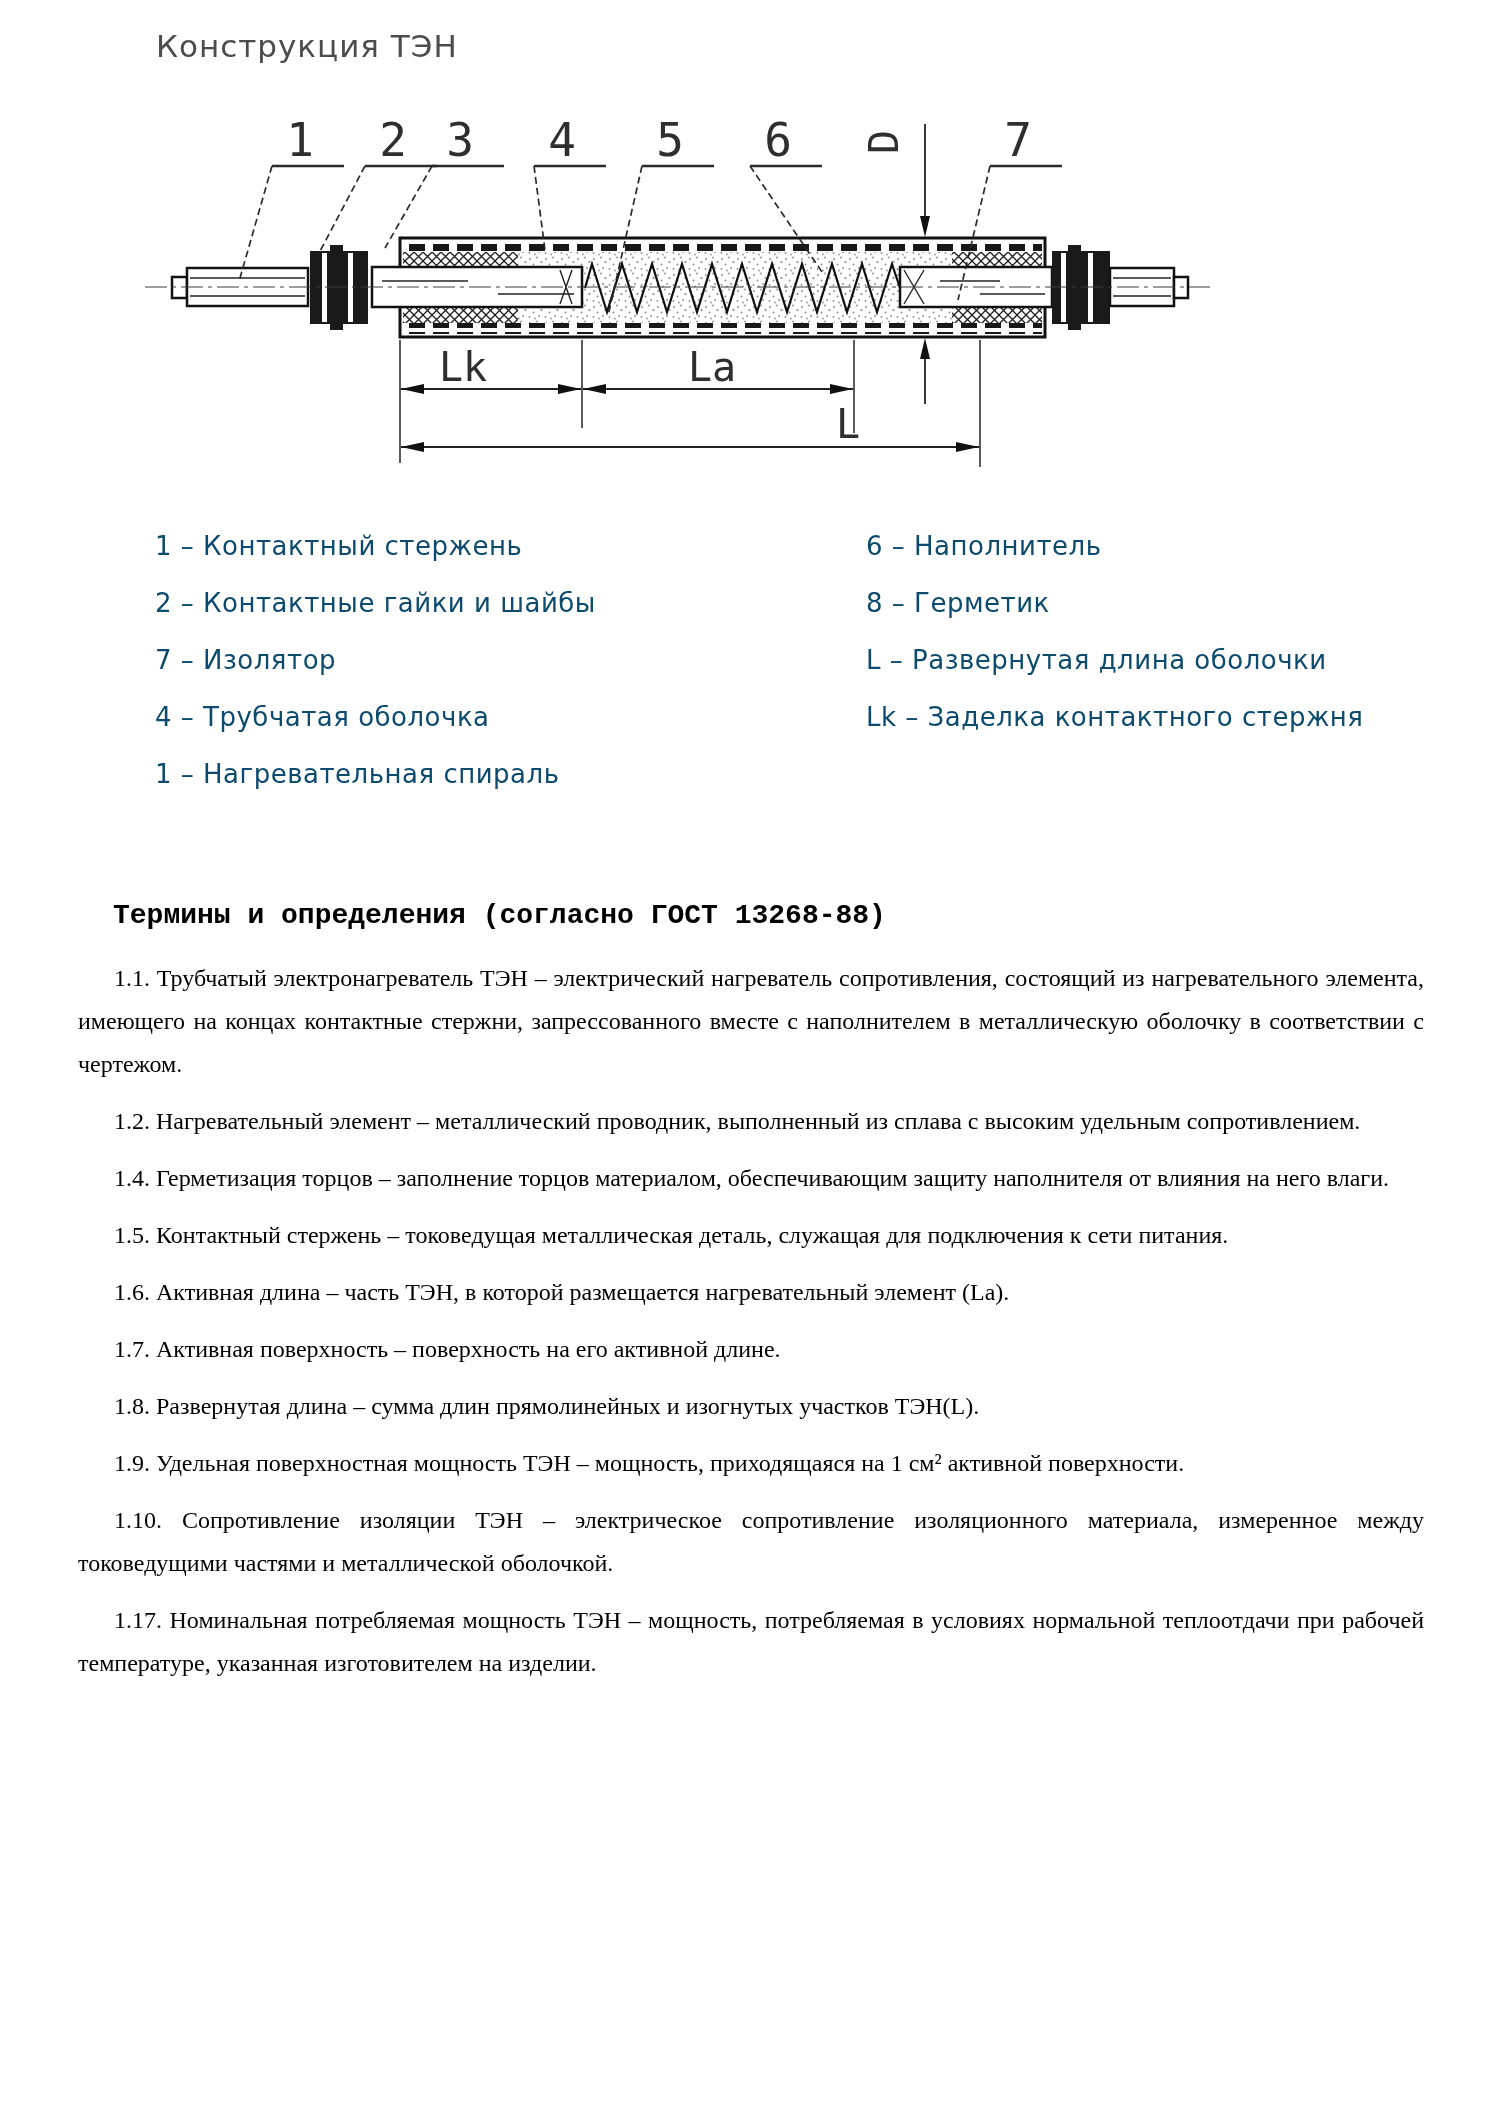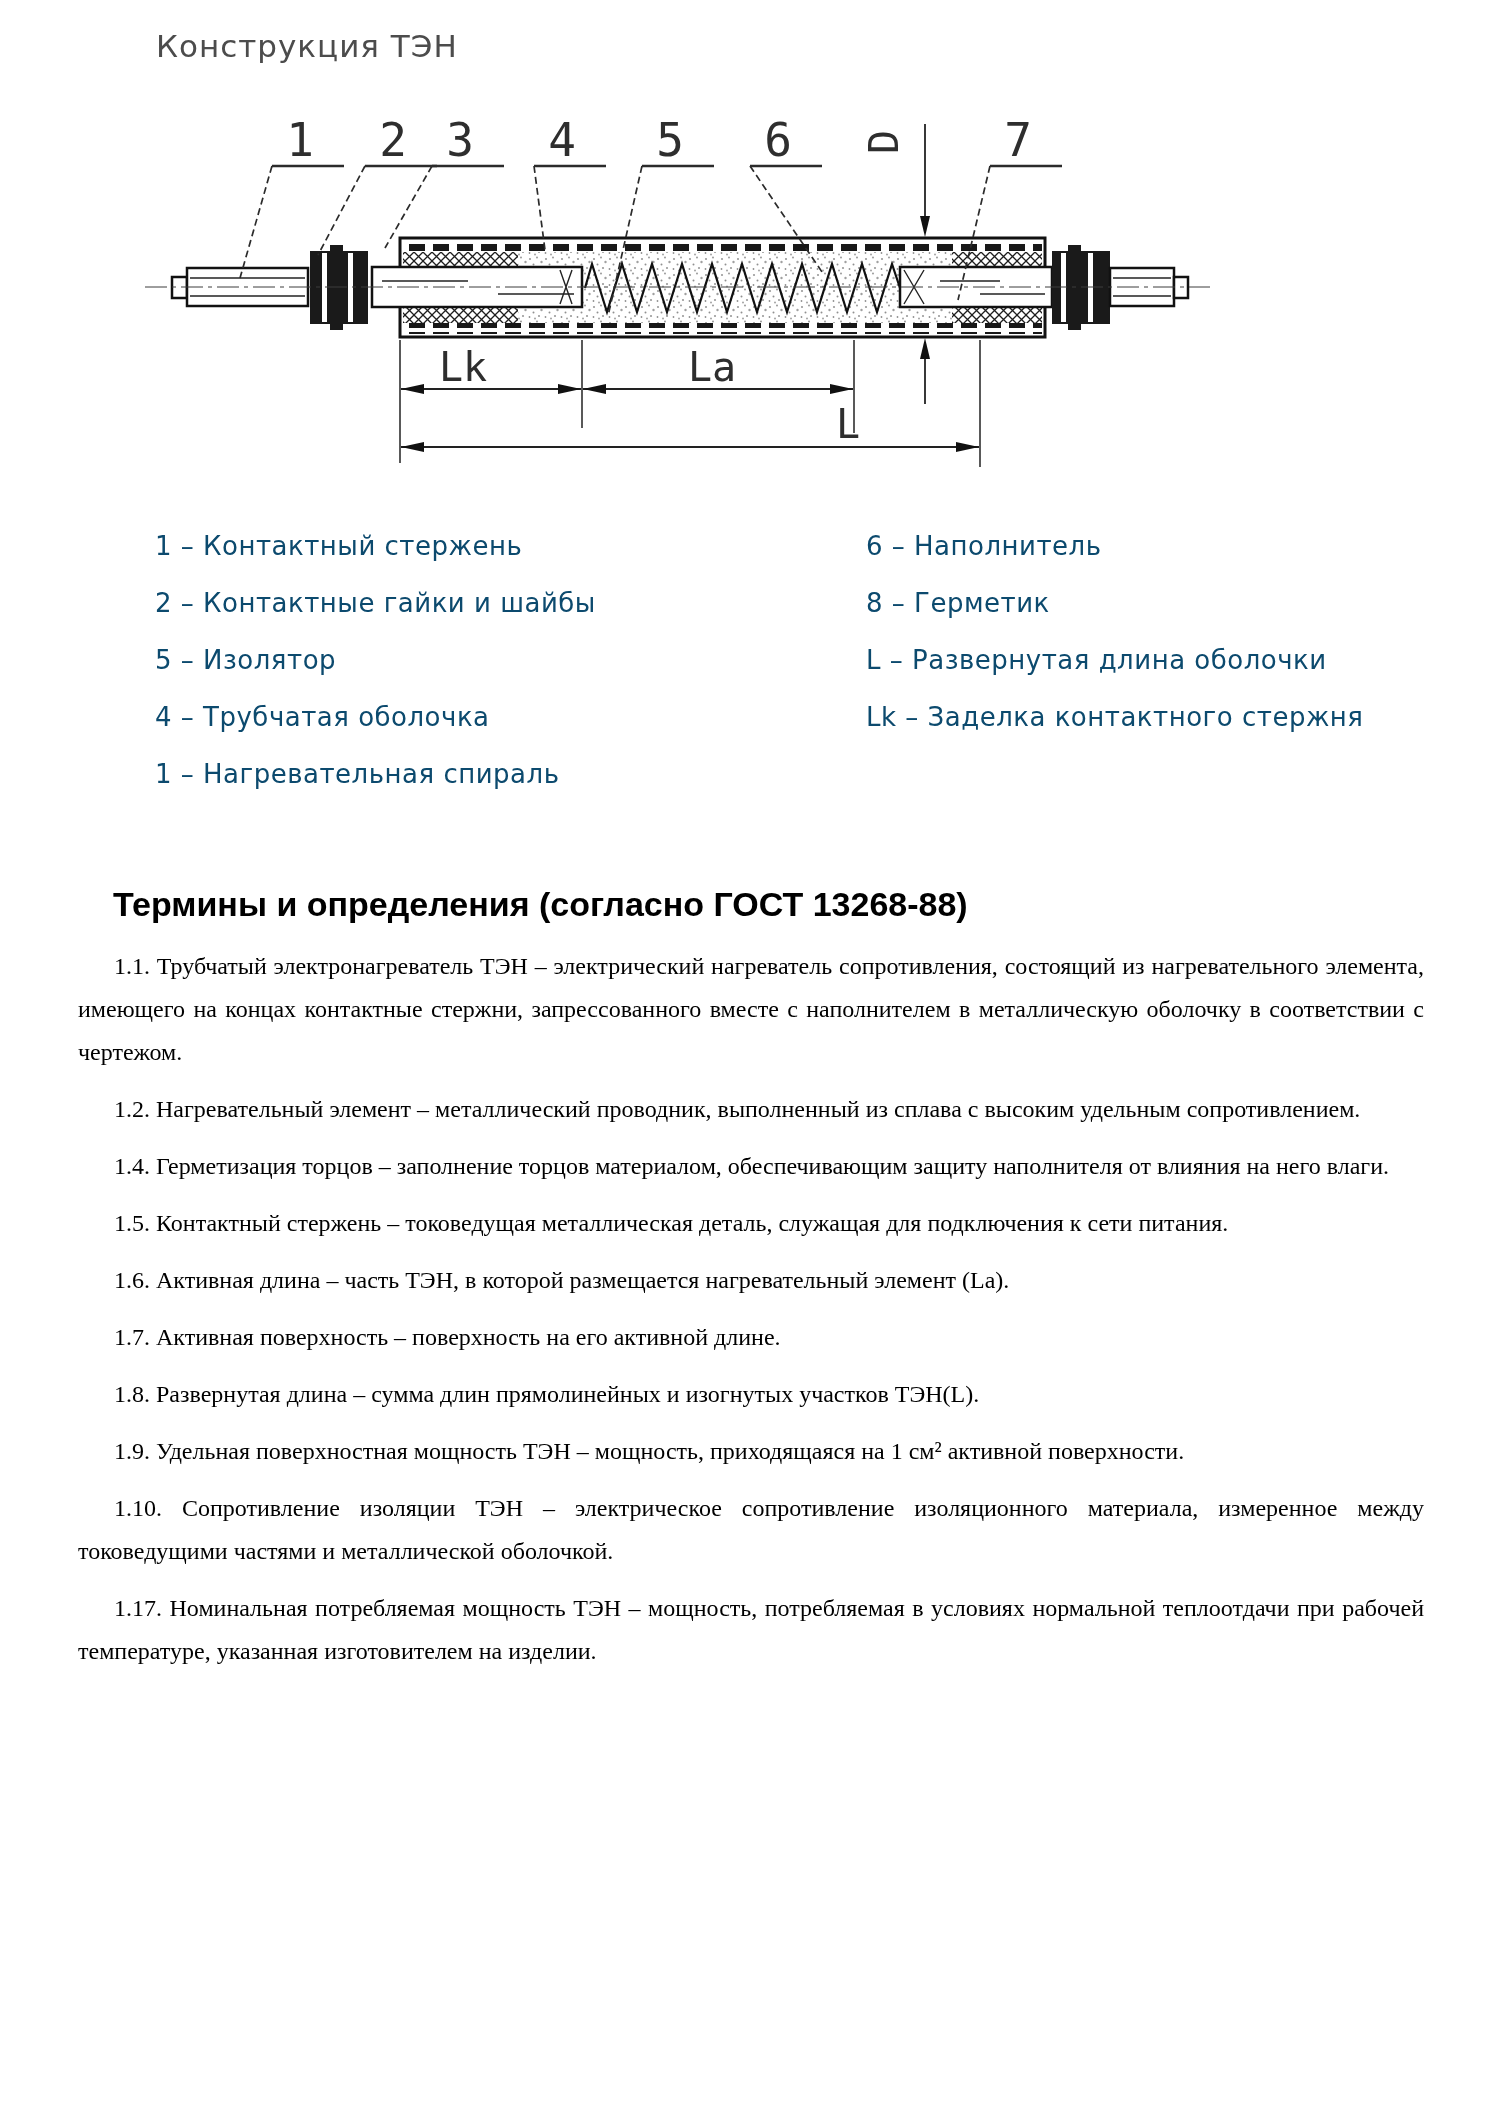--- a/index.html
+++ b/index.html
@@ -20,22 +20,22 @@
   .legend-right{left:866px;}
   .legend-item{height:57px;line-height:30px;white-space:nowrap;}
 
   
   svg.diagram{position:absolute;left:0;top:0;}
   .dwg-text{font-family:"DejaVu Sans Mono",monospace;fill:#2e2e2e;}
 
   
   .terms{position:absolute;left:78px;top:884px;width:1346px;}
   .terms h2{
-    font-family:Liberation Sans, sans-serif;font-weight:bold;
-    font-size:34px;line-height:40px;margin:0 0 21px 0;padding-left:35px;
+    font-family:Liberation Mono, monospace;font-weight:bold;
+    font-size:28px;line-height:40px;margin:12px 0 21px 0;padding-left:35px;
   }
   .terms p{
     font-size:24px;line-height:43px;margin:0 0 14px 0;
     text-align:justify;text-indent:36px;
   }
 </style>
 </head>
 <body>
 
 <div class="page">
@@ -169,21 +169,21 @@
       <line x1="401" y1="447" x2="979" y2="447" stroke="#222" stroke-width="2"></line>
       <polygon points="401,447 424,442 424,452" fill="#111"></polygon>
       <polygon points="979,447 956,442 956,452" fill="#111"></polygon>
       <text class="dwg-text" font-size="40" text-anchor="middle" x="848" y="438">L</text>
     </g>
   </svg>
 
   <div class="legend legend-left">
     <div class="legend-item">1 – Контактный стержень</div>
     <div class="legend-item">2 – Контактные гайки и шайбы</div>
-    <div class="legend-item">5 – Изолятор</div>
+    <div class="legend-item">7 – Изолятор</div>
     <div class="legend-item">4 – Трубчатая оболочка</div>
     <div class="legend-item">1 – Нагревательная спираль</div>
   </div>
   <div class="legend legend-right">
     <div class="legend-item">6 – Наполнитель</div>
     <div class="legend-item">8 – Герметик</div>
     <div class="legend-item">L – Развернутая длина оболочки</div>
     <div class="legend-item">Lk – Заделка контактного стержня</div>
   </div>
 

